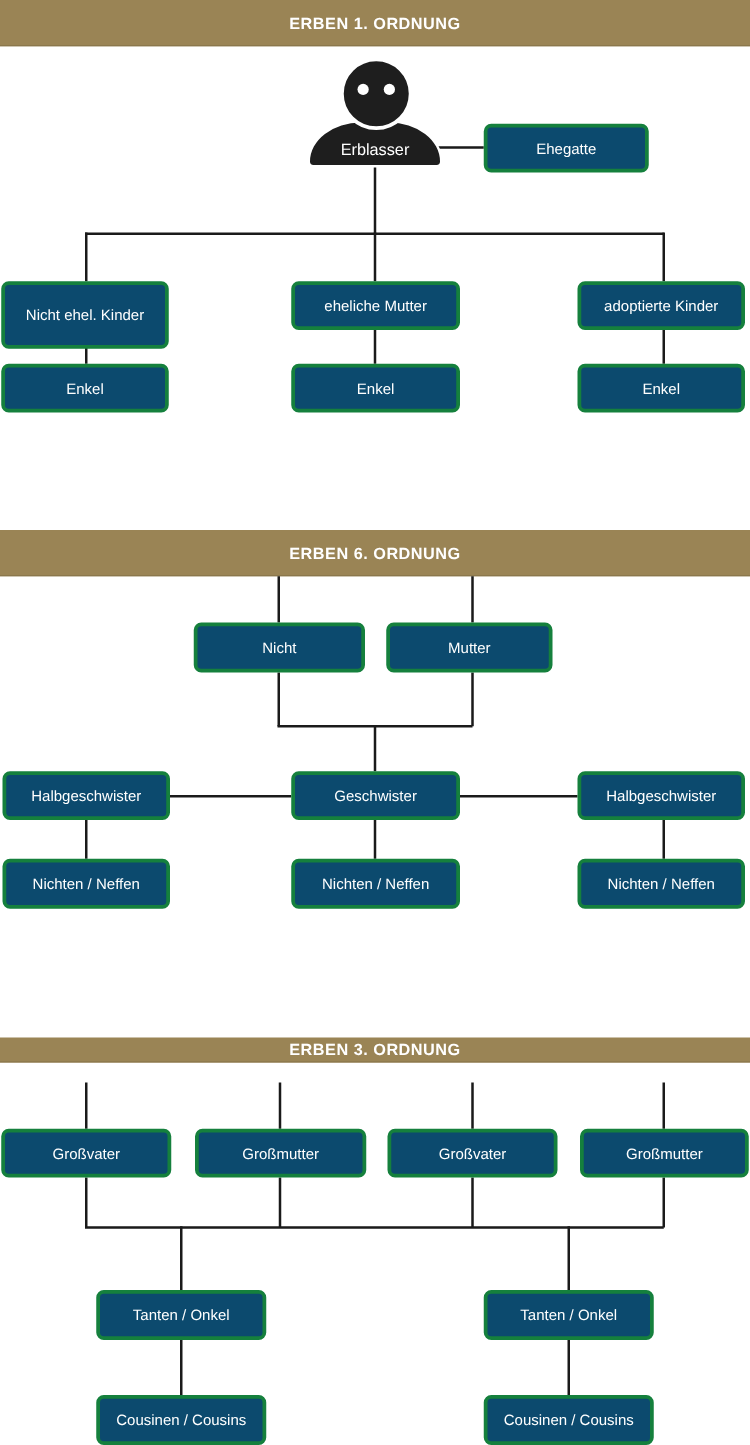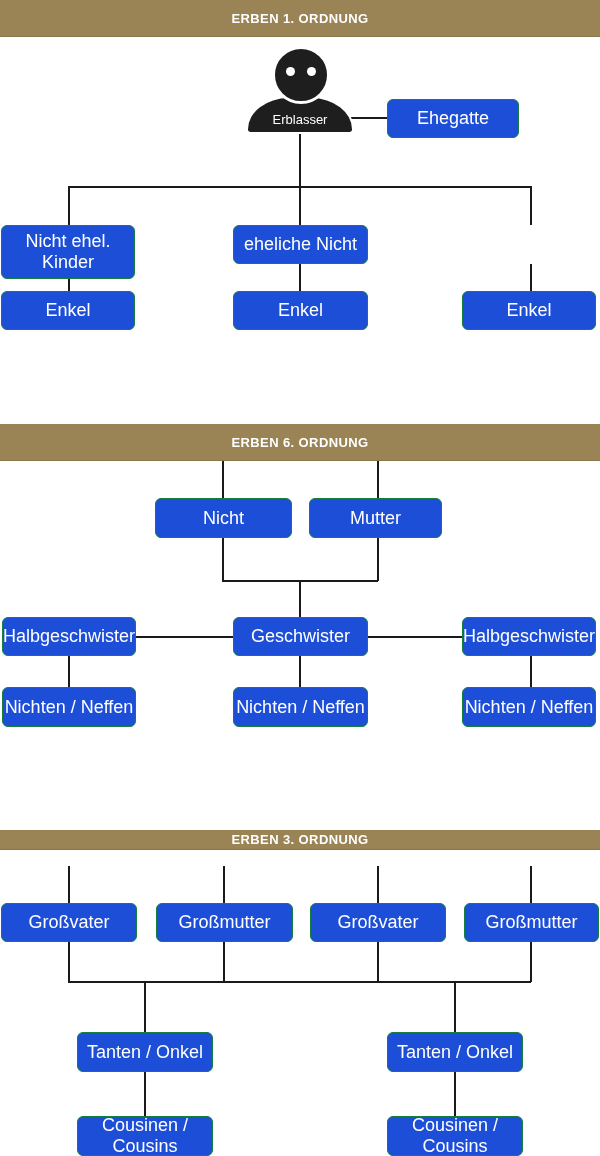--- a/index.html
+++ b/index.html
@@ -9,24 +9,24 @@
     font-family:"Liberation Sans","DejaVu Sans",sans-serif;
   }
   .banner{
     position:absolute;left:0;width:600px;height:37px;
     background:#9A8455;color:#ffffff;
     display:flex;align-items:center;justify-content:center;
     font-size:13px;font-weight:bold;letter-spacing:.4px;
     border-bottom:1px solid #8a774c;box-sizing:border-box;
   }
   .node{
-    position:absolute;background:#1d4ed8;color:#ffffff;
-    border:1px solid #15803d;border-radius:6px;box-sizing:border-box;
+    position:absolute;background:#0c4a6e;color:#ffffff;
+    border:3px solid #15803d;border-radius:6px;box-sizing:border-box;
     display:flex;align-items:center;justify-content:center;
-    font-size:18px;text-align:center;z-index:3;
+    font-size:12px;text-align:center;z-index:3;
   }
   .vline,.hline{position:absolute;background:#1a1a1a;z-index:1;}
   .vline{width:1.5px;}
   .hline{height:1.5px;}
   
   .person-body{
     position:absolute;left:246px;top:96px;width:108px;height:38px;
     background:#1e1e1e;border:2px solid #ffffff;box-sizing:border-box;
     border-radius:54px 54px 6px 6px / 42px 42px 6px 6px;
     z-index:4;display:flex;align-items:flex-end;justify-content:center;
@@ -71,21 +71,24 @@
   <div class="eye" style="left:307px;top:67px;"></div>
 
   <div class="node" style="left:387px;top:99px;width:132px;height:39px;">
     <span>Ehegatte</span>
   </div>
 
   <div class="node" style="left:1px;top:225px;width:134px;height:54px;">
     <span>Nicht ehel. Kinder</span>
   </div>
   <div class="node" style="left:233px;top:225px;width:135px;height:39px;">
-    <span>eheliche Nicht</span>
+    <span>eheliche Mutter</span>
+  </div>
+  <div class="node" style="left:462px;top:225px;width:134px;height:39px;">
+    <span>adoptierte Kinder</span>
   </div>
 
   <div class="node" style="left:1px;top:291px;width:134px;height:39px;">
     <span>Enkel</span>
   </div>
   <div class="node" style="left:233px;top:291px;width:135px;height:39px;">
     <span>Enkel</span>
   </div>
   <div class="node" style="left:462px;top:291px;width:134px;height:39px;">
     <span>Enkel</span>

